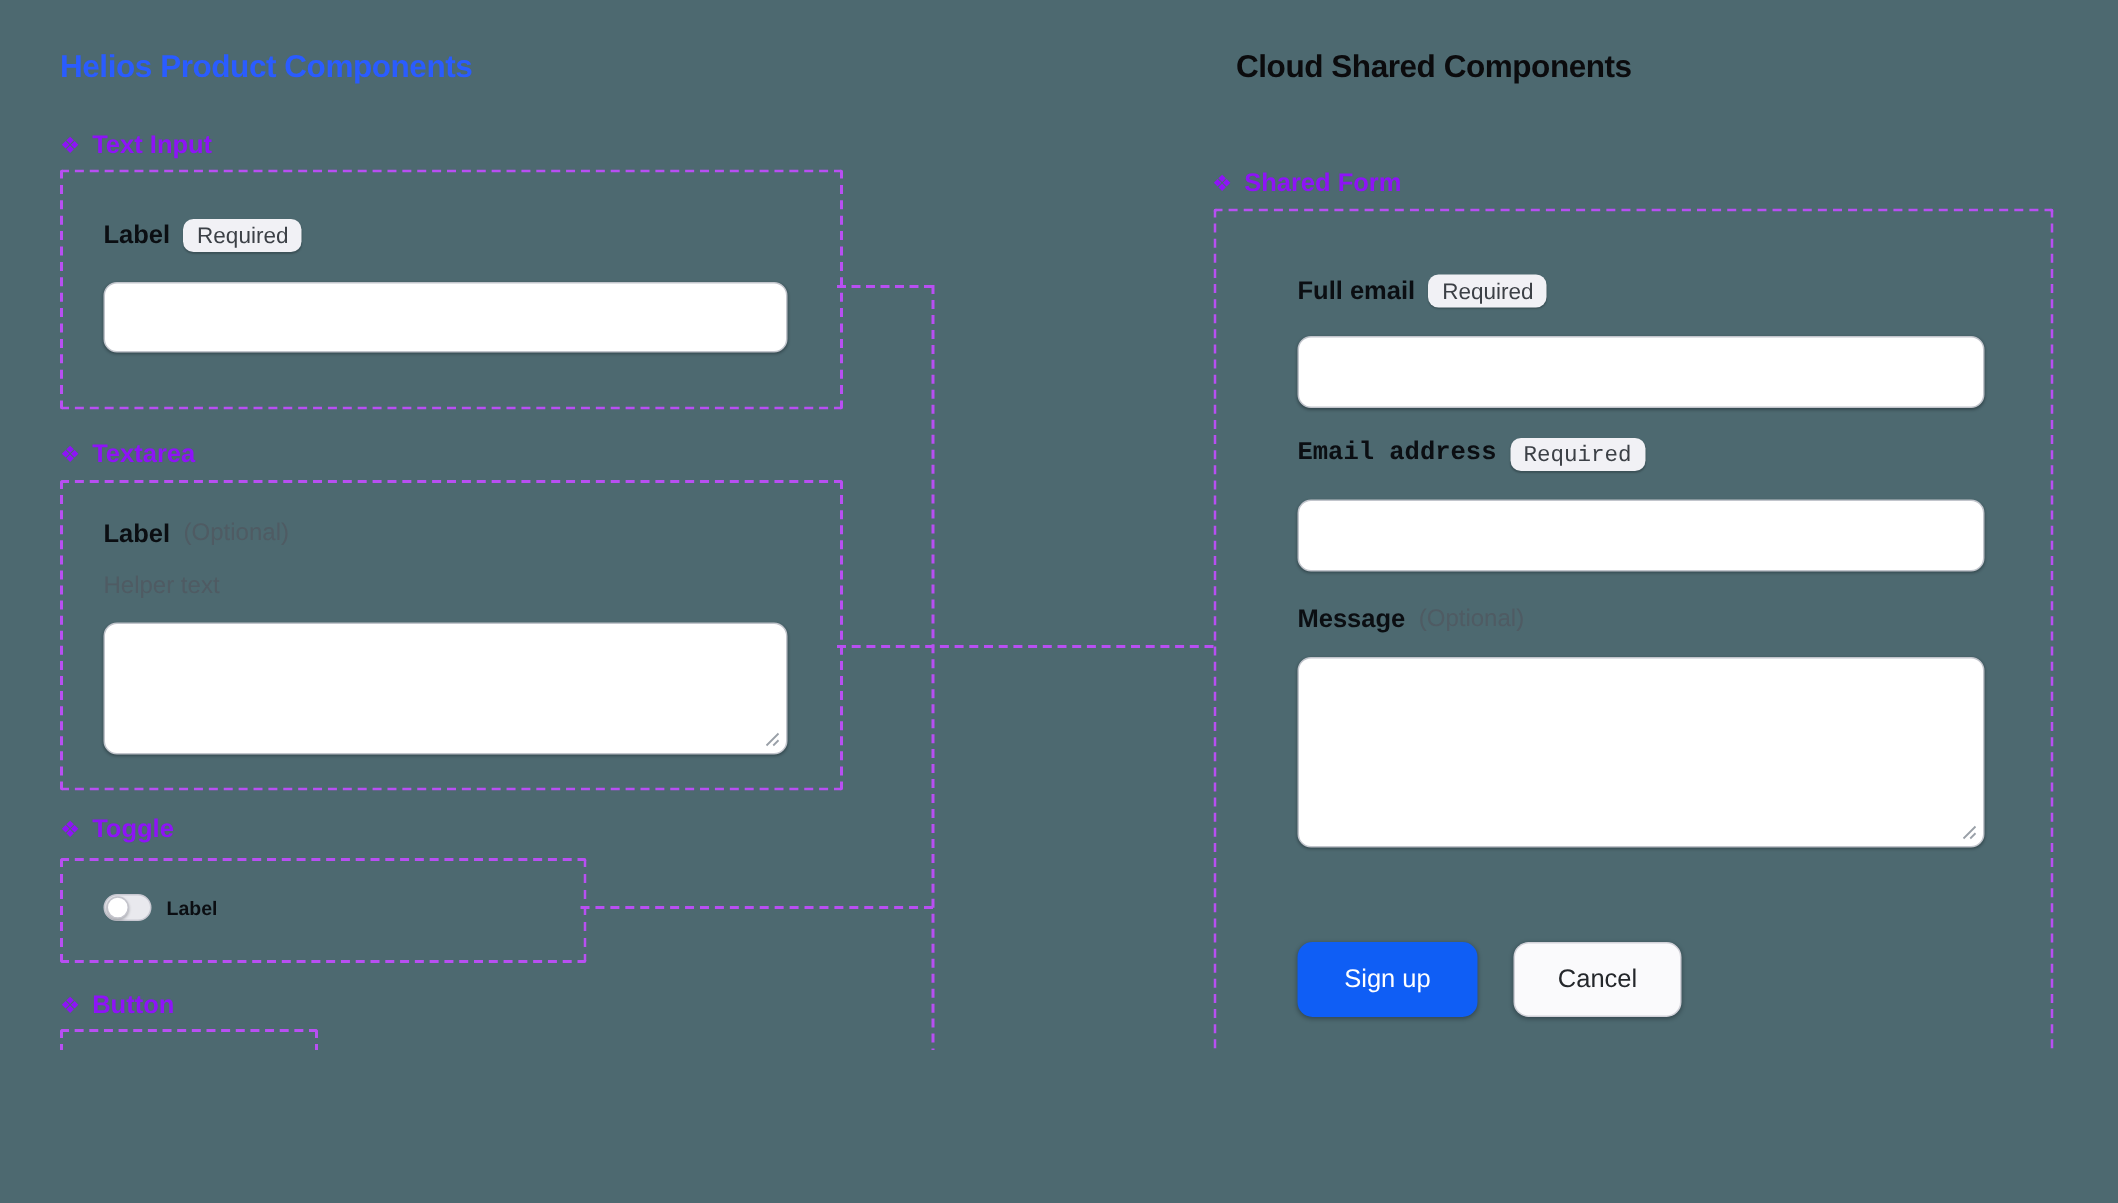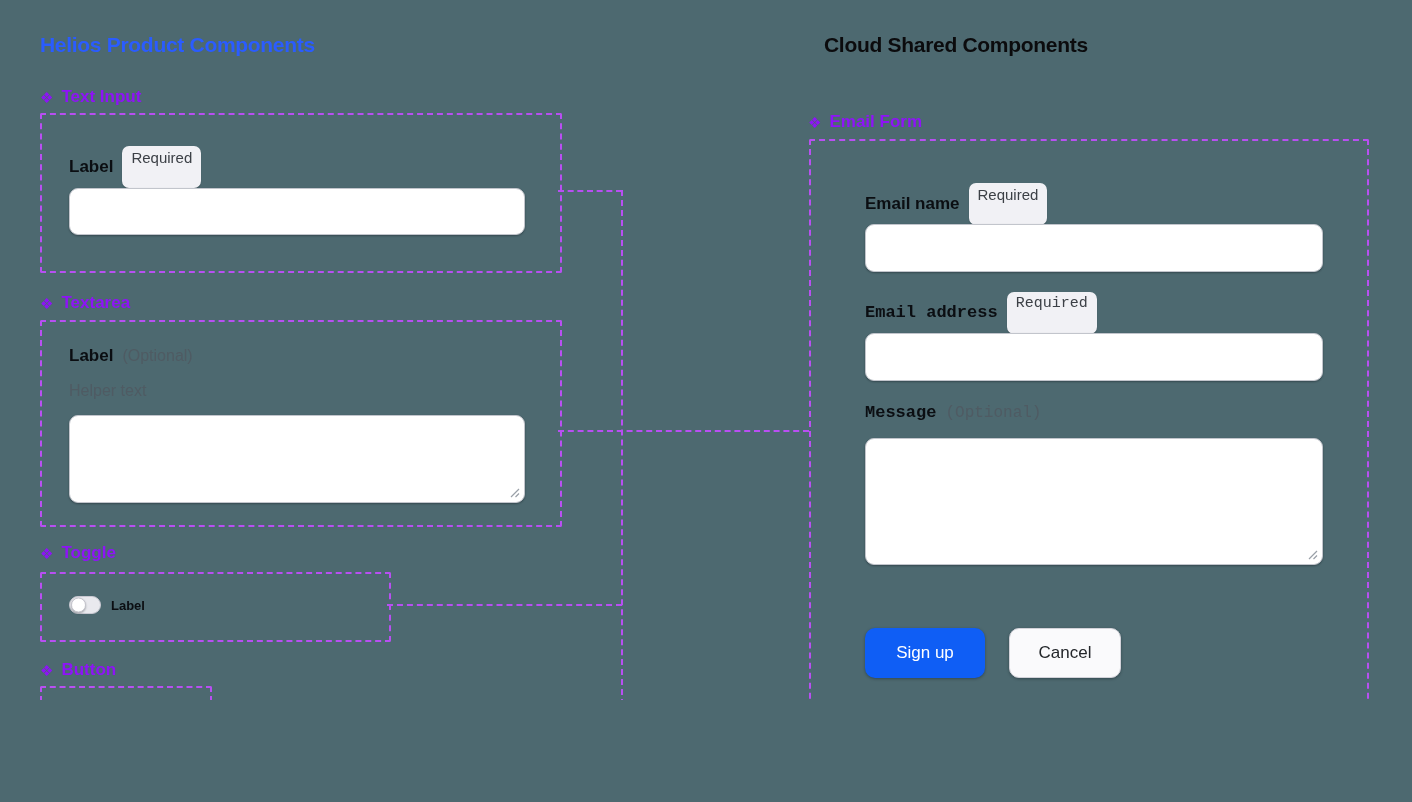--- a/index.html
+++ b/index.html
@@ -16,21 +16,21 @@
   .sec-head{display:flex;align-items:center;gap:8px;color:#8e13f7;font-weight:700;font-size:17px;white-space:nowrap;}
   .sec-head .dicon{font-size:15px;line-height:1;}
   .frame{border:2px dashed #b84ff2;border-radius:2px;}
   .h-wire{height:0;border-top:2px dashed #b84ff2;}
   .v-wire{width:0;border-left:2px dashed #b84ff2;}
   .label-row{display:flex;align-items:center;gap:9px;white-space:nowrap;}
   .fld-label{font-size:17px;font-weight:700;color:#0b0e12;}
   .muted{font-size:16px;font-weight:400;color:#4f5b63;}
   .badge{
     background:#f1f1f5;color:#3c4046;font-size:15px;font-weight:400;
-    padding:3px 9px 20px;border-radius:7px;line-height:1.25;
+    padding:3px 9px 0;border-radius:7px;line-height:1.25;
     box-shadow:0 1px 1px rgba(10,15,20,.25);
   }
   .tinput,.tarea{
     box-sizing:border-box;background:#ffffff;border:1px solid #c2c5cc;border-radius:9px;
     box-shadow:0 1px 2px rgba(10,15,20,.35);
     font-family:"Liberation Sans","DejaVu Sans",sans-serif;font-size:16px;color:#0b0e12;
     padding:8px 12px;outline:none;
   }
   .tarea{resize:none;}
   .ta-wrap{position:relative;}
@@ -116,38 +116,38 @@
   <div class="abs h-wire" style="left:558px;top:190px;width:64px;"></div>
   <div class="abs v-wire" style="left:621px;top:190px;height:535px;"></div>
   <div class="abs h-wire" style="left:558px;top:430px;width:251px;"></div>
   <div class="abs h-wire" style="left:387px;top:604px;width:235px;"></div>
   <div class="abs h-wire" style="left:208px;top:724px;width:414px;"></div>
 
   <div class="abs panel-title title-dark" style="left:808px;top:33px;margin-left:16px;">Cloud Shared Components</div>
 
   <div class="abs sec-head" style="left:808px;top:112px;">
     <span class="dicon">❖</span>
-    <span>Email Form</span>
+    <span>Shared Form</span>
   </div>
 
   <div class="abs frame" style="left:809px;top:139px;width:556px;height:576px;">
 
     <div class="abs label-row" style="left:54px;top:42px;">
-      <span class="fld-label">Email name</span>
+      <span class="fld-label">Full email</span>
       <span class="badge">Required</span>
     </div>
     <input class="abs tinput" type="text" style="left: 54px; top: 83px; width: 458px; height: 48px;" value="">
 
     <div class="abs label-row" style="left:54px;top:151px;font-family:Liberation Mono, monospace;">
       <span class="fld-label">Email address</span>
       <span class="badge">Required</span>
     </div>
     <input class="abs tinput" type="text" style="left: 54px; top: 192px; width: 458px; height: 48px;" value="">
 
-    <div class="abs label-row" style="left:54px;top:262px;font-family:Liberation Mono, monospace;">
+    <div class="abs label-row" style="left:54px;top:262px;">
       <span class="fld-label">Message</span>
       <span class="muted">(Optional)</span>
     </div>
     <div class="abs ta-wrap" style="left:54px;top:297px;width:458px;height:127px;">
       <textarea class="tarea" style=""></textarea>
       <svg class="resize-grip" width="11" height="11" viewBox="0 0 11 11">
         <path d="M10 2 L2 10 M10 6.5 L6.5 10" stroke="#9aa0a8" stroke-width="1.2" fill="none"></path>
       </svg>
     </div>
 

